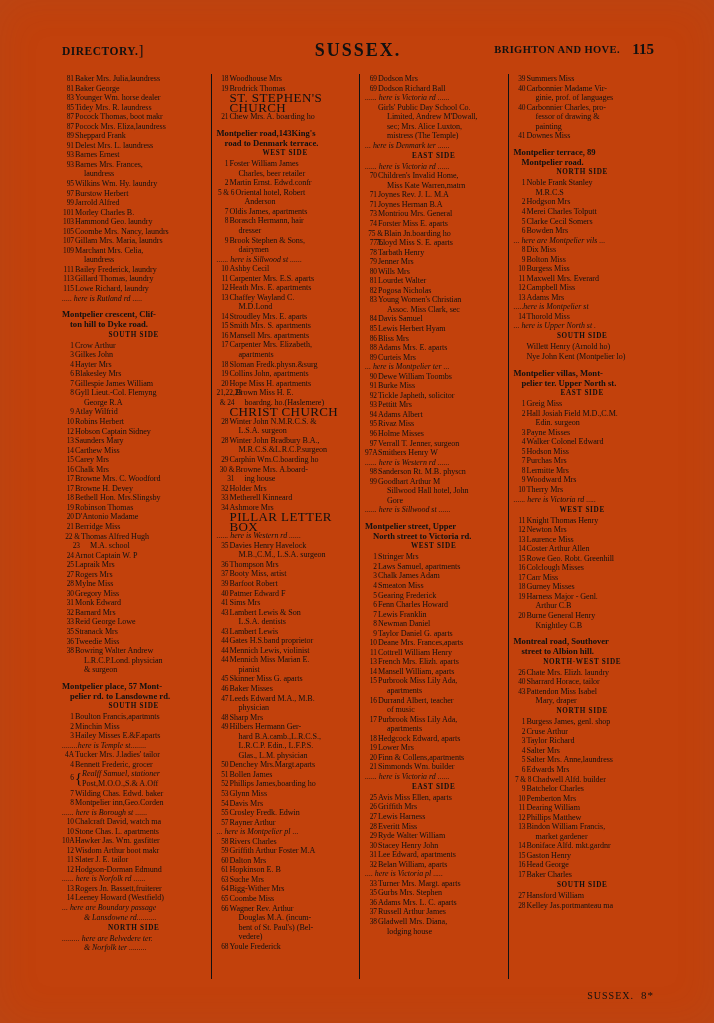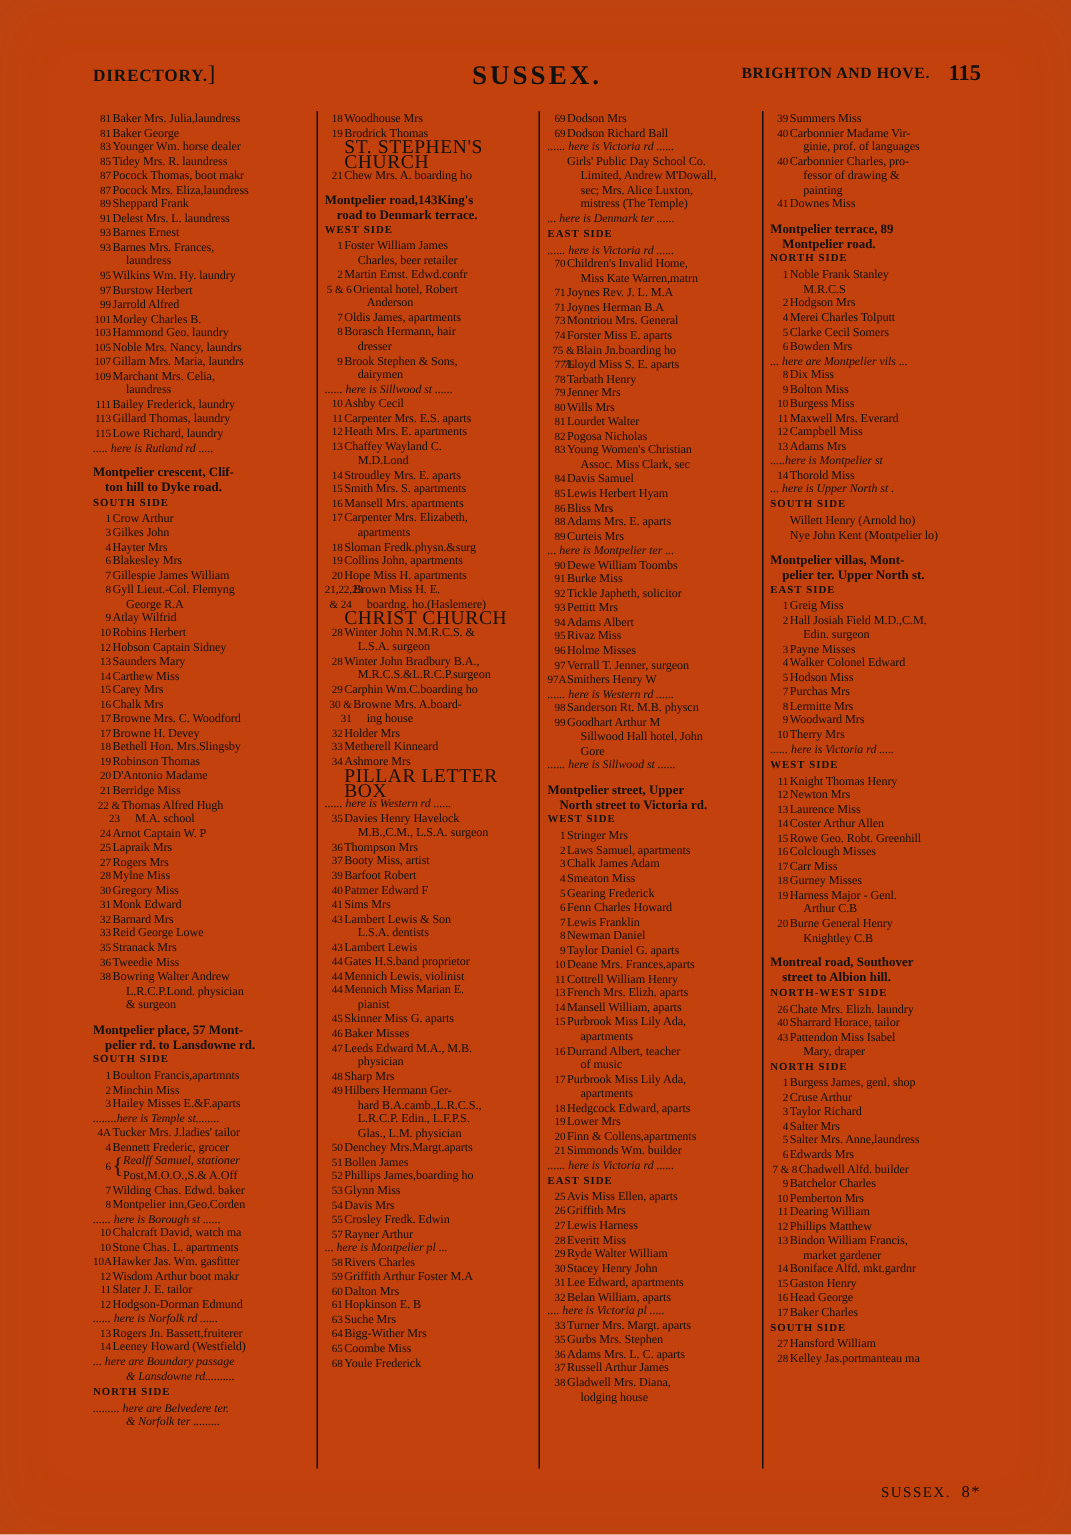--- a/index.html
+++ b/index.html
@@ -77,20 +77,21 @@
   .street{
     font-weight:bold;
     margin-top:6px;margin-bottom:1px;
     line-height:10px;
     font-size:8.6px;
   }
   .street .cont2{display:block;padding-left:8px;font-weight:bold;}
 
   
   .side{
+    text-align:center;
     font-size:7.2px;
     font-weight:bold;
     letter-spacing:.7px;
     text-transform:uppercase;
     margin:1.5px 0 1px 0;
     line-height:9px;
   }
   
   .subcaps{
     font-size:13px;letter-spacing:.4px;text-transform:uppercase;
@@ -151,21 +152,21 @@
         <div class="entry"><span class="num">87</span><span>Pocock Mrs. Eliza,laundress</span></div>
         <div class="entry"><span class="num">89</span><span>Sheppard Frank</span></div>
         <div class="entry"><span class="num">91</span><span>Delest Mrs. L. laundress</span></div>
         <div class="entry"><span class="num">93</span><span>Barnes Ernest</span></div>
         <div class="entry"><span class="num">93</span><span>Barnes Mrs. Frances,</span><span class="cont">laundress</span></div>
         <div class="entry"><span class="num">95</span><span>Wilkins Wm. Hy. laundry</span></div>
         <div class="entry"><span class="num">97</span><span>Burstow Herbert</span></div>
         <div class="entry"><span class="num">99</span><span>Jarrold Alfred</span></div>
         <div class="entry"><span class="num">101</span><span>Morley Charles B.</span></div>
         <div class="entry"><span class="num">103</span><span>Hammond Geo. laundry</span></div>
-        <div class="entry"><span class="num">105</span><span>Noble Mrs. Nancy, laundrs</span></div>
+        <div class="entry"><span class="num">105</span><span>Coombe Mrs. Nancy, laundrs</span></div>
         <div class="entry"><span class="num">107</span><span>Gillam Mrs. Maria, laundrs</span></div>
         <div class="entry"><span class="num">109</span><span>Marchant Mrs. Celia,</span><span class="cont">laundress</span></div>
         <div class="entry"><span class="num">111</span><span>Bailey Frederick, laundry</span></div>
         <div class="entry"><span class="num">113</span><span>Gillard Thomas, laundry</span></div>
         <div class="entry"><span class="num">115</span><span>Lowe Richard, laundry</span></div>
         <div class="here"><span>..... here is Rutland rd .....</span></div>
         <div class="street"><span>Montpelier crescent, Clif-</span><span class="cont2">ton hill to Dyke road.</span></div>
         <div class="side">SOUTH SIDE</div>
         <div class="entry"><span class="num">1</span><span>Crow Arthur</span></div>
         <div class="entry"><span class="num">3</span><span>Gilkes John</span></div>
@@ -288,20 +289,21 @@
         <div class="entry"><span class="num">55</span><span>Crosley Fredk. Edwin</span></div>
         <div class="entry"><span class="num">57</span><span>Rayner Arthur</span></div>
         <div class="here"><span>...   here is Montpelier pl   ...</span></div>
         <div class="entry"><span class="num">58</span><span>Rivers Charles</span></div>
         <div class="entry"><span class="num">59</span><span>Griffith Arthur Foster M.A</span></div>
         <div class="entry"><span class="num">60</span><span>Dalton Mrs</span></div>
         <div class="entry"><span class="num">61</span><span>Hopkinson E. B</span></div>
         <div class="entry"><span class="num">63</span><span>Suche Mrs</span></div>
         <div class="entry"><span class="num">64</span><span>Bigg-Wither Mrs</span></div>
         <div class="entry"><span class="num">65</span><span>Coombe Miss</span></div>
+        <div class="entry"><span class="num">66</span><span>Wagner Rev. Arthur</span><span class="cont">Douglas M.A. (incum-</span><span class="cont">bent of St. Paul's) (Bel-</span><span class="cont">vedere)</span></div>
         <div class="entry"><span class="num">68</span><span>Youle Frederick</span></div>
       </div>
       <div class="col">
         <div class="entry"><span class="num">69</span><span>Dodson Mrs</span></div>
         <div class="entry"><span class="num">69</span><span>Dodson Richard Ball</span></div>
         <div class="here"><span>...... here is Victoria rd ......</span></div>
         <div class="entry"><span class="num"></span><span>Girls' Public Day School Co.</span><span class="cont">Limited, Andrew M'Dowall,</span><span class="cont">sec; Mrs. Alice Luxton,</span><span class="cont">mistress (The Temple)</span></div>
         <div class="here"><span>... here is Denmark ter ......</span></div>
         <div class="side">EAST SIDE</div>
         <div class="here"><span>...... here is Victoria rd ......</span></div>

